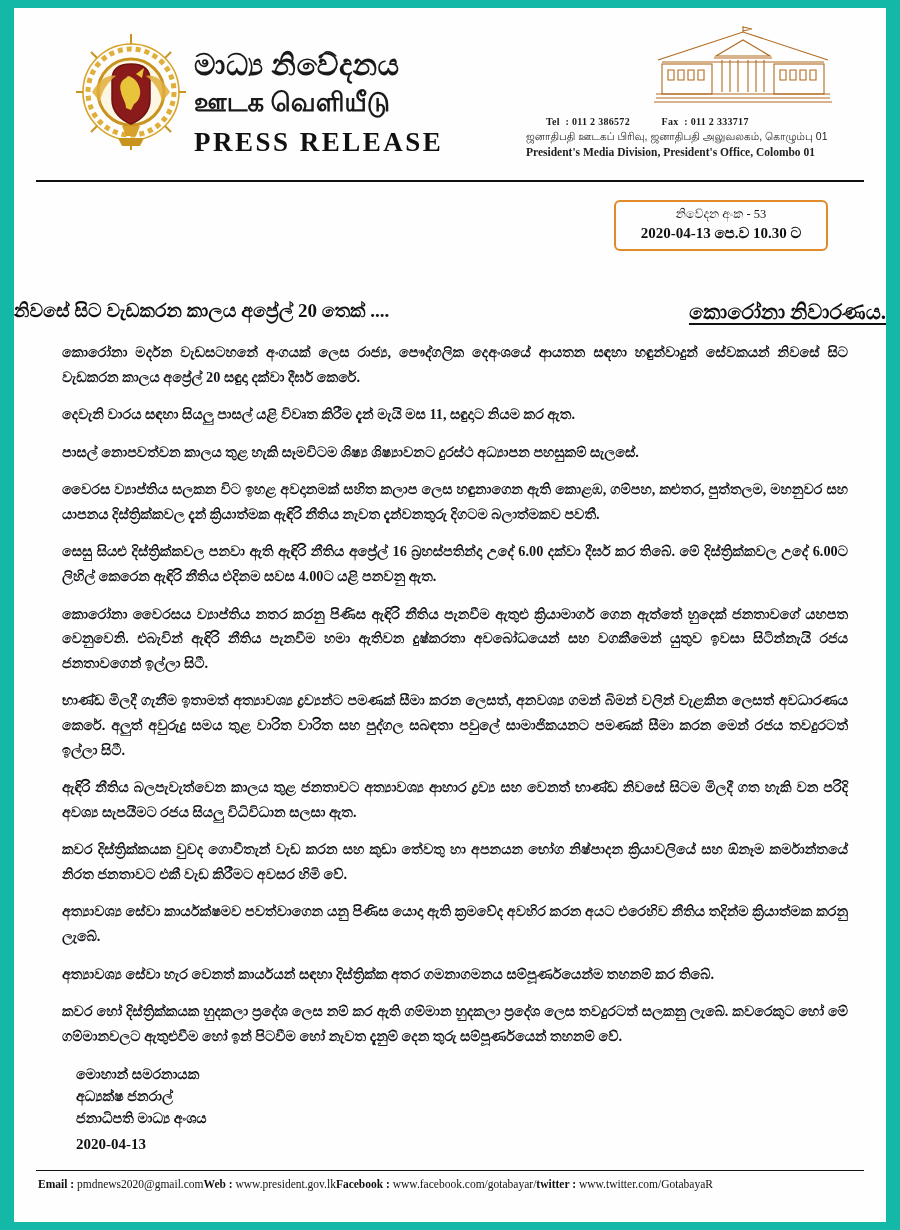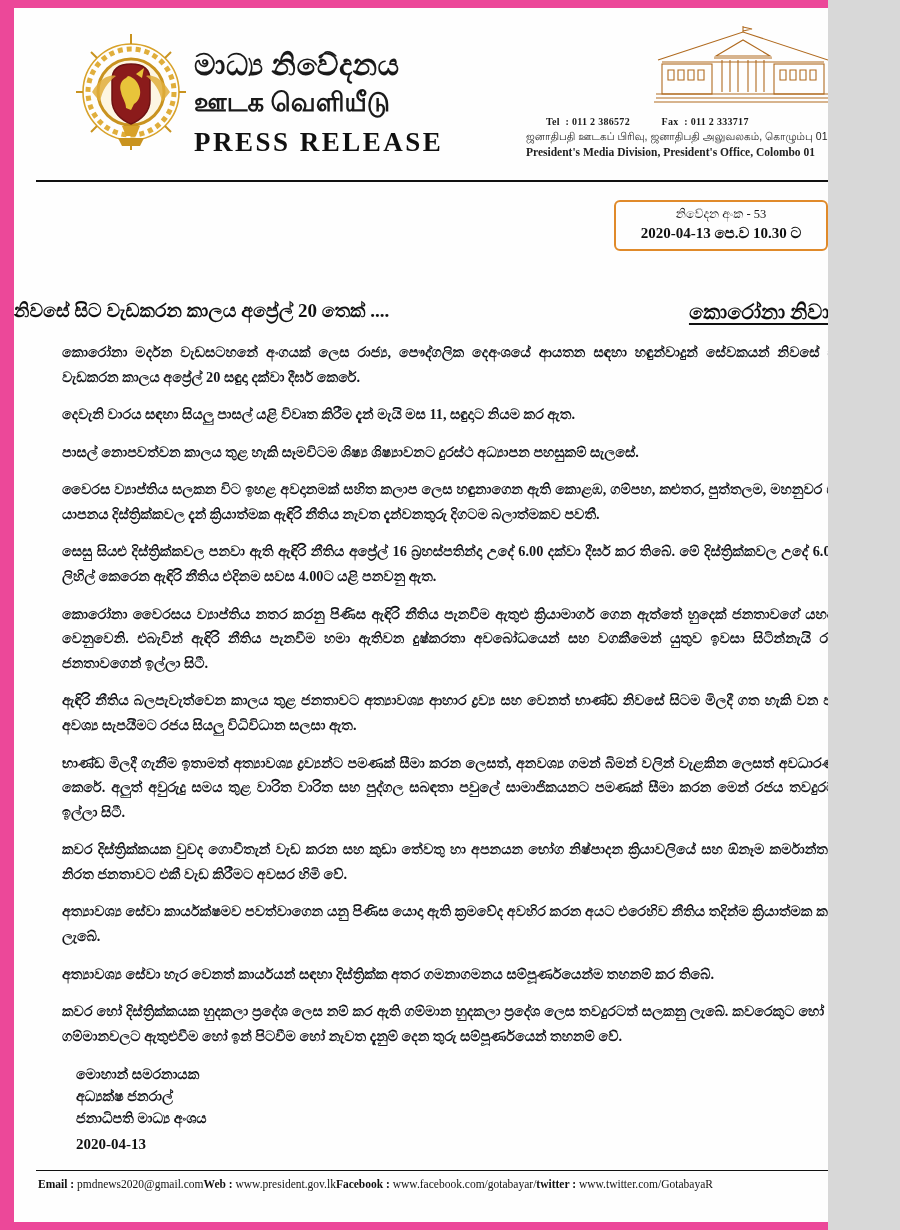--- a/index.html
+++ b/index.html
@@ -4,23 +4,23 @@
 <style>
   html, body {
     margin: 0;
     padding: 0;
     background: #d8d8d8;
   }
   body {
     font-family: "Liberation Sans", sans-serif;
   }
   .page {
-    width: 828px;
+    width: 900px;
     height: 1230px;
-    background: #ec4899;
+    background: #14b8a6;
     position: relative;
     overflow: hidden;
     box-sizing: border-box;
   }
   .sheet {
     position: absolute;
     left: 14px;
     top: 8px;
     width: 872px;
     height: 1214px;
@@ -323,22 +323,22 @@
     <div class="doc-title">කොරෝනා නිවාරණය.</div>
     <div class="doc-sub">නිවසේ සිට වැඩකරන කාලය අප්‍රේල් 20 තෙක් ....</div>
 
     <div class="content">
       <p class="para">කොරෝනා මර්දන වැඩසටහනේ අංගයක් ලෙස රාජ්‍ය, පෞද්ගලික දෙඅංශයේ ආයතන සඳහා හඳුන්වාදුන් සේවකයන් නිවසේ සිට වැඩකරන කාලය අප්‍රේල් 20 සඳුදා දක්වා දීර්ඝ කෙරේ.</p>
       <p class="para">දෙවැනි වාරය සඳහා සියලු පාසල් යළි විවෘත කිරීම දැන් මැයි මස 11, සඳුදාට නියම කර ඇත.</p>
       <p class="para">පාසල් නොපවත්වන කාලය තුළ හැකි සෑමවිටම ශිෂ්‍ය ශිෂ්‍යාවනට දුරස්ථ අධ්‍යාපන පහසුකම් සැලසේ.</p>
       <p class="para">වෛරස ව්‍යාප්තිය සලකන විට ඉහළ අවදානමක් සහිත කලාප ලෙස හඳුනාගෙන ඇති කොළඹ, ගම්පහ, කළුතර, පුත්තලම, මහනුවර සහ යාපනය දිස්ත්‍රික්කවල දැන් ක්‍රියාත්මක ඇඳිරි නීතිය නැවත දැන්වනතුරු දිගටම බලාත්මකව පවතී.</p>
       <p class="para">සෙසු සියළු දිස්ත්‍රික්කවල පනවා ඇති ඇඳිරි නීතිය අප්‍රේල් 16 බ්‍රහස්පතින්දා උදේ 6.00 දක්වා දීර්ඝ කර තිබේ. මේ දිස්ත්‍රික්කවල උදේ 6.00ට ලිහිල් කෙරෙන ඇඳිරි නීතිය එදිනම සවස 4.00ට යළි පනවනු ඇත.</p>
       <p class="para">කොරෝනා වෛරසය ව්‍යාප්තිය නතර කරනු පිණිස ඇඳිරි නීතිය පැනවීම ඇතුළු ක්‍රියාමාර්ග ගෙන ඇත්තේ හුදෙක් ජනතාවගේ යහපත වෙනුවෙනි. එබැවින් ඇඳිරි නීතිය පැනවීම හමා ඇතිවන දුෂ්කරතා අවබෝධයෙන් සහ වගකීමෙන් යුතුව ඉවසා සිටින්නැයි රජය ජනතාවගෙන් ඉල්ලා සිටී.</p>
+      <p class="para">භාණ්ඩ මිලදී ගැනීම ඉතාමත් අත්‍යාවශ්‍ය ද්‍රව්‍යන්ට පමණක් සීමා කරන ලෙසත්, අනවශ්‍ය ගමන් බිමන් වලින් වැළකින ලෙසත් අවධාරණය කෙරේ. අලුත් අවුරුදු සමය තුළ වාරිත වාරිත සහ පුද්ගල සබඳතා පවුලේ සාමාජිකයනට පමණක් සීමා කරන මෙන් රජය තවදුරටත් ඉල්ලා සිටී.</p>
       <p class="para">ඇඳිරි නීතිය බලපැවැත්වෙන කාලය තුළ ජනතාවට අත්‍යාවශ්‍ය ආහාර ද්‍රව්‍ය සහ වෙනත් භාණ්ඩ නිවසේ සිටම මිලදී ගත හැකි වන පරිදි අවශ්‍ය සැපයීමට රජය සියලු විධිවිධාන සලසා ඇත.</p>
-      <p class="para">භාණ්ඩ මිලදී ගැනීම ඉතාමත් අත්‍යාවශ්‍ය ද්‍රව්‍යන්ට පමණක් සීමා කරන ලෙසත්, අනවශ්‍ය ගමන් බිමන් වලින් වැළකින ලෙසත් අවධාරණය කෙරේ. අලුත් අවුරුදු සමය තුළ වාරිත වාරිත සහ පුද්ගල සබඳතා පවුලේ සාමාජිකයනට පමණක් සීමා කරන මෙන් රජය තවදුරටත් ඉල්ලා සිටී.</p>
       <p class="para">කවර දිස්ත්‍රික්කයක වුවද ගොවීතැන් වැඩ කරන සහ කුඩා තේවතු හා අපනයන භෝග නිෂ්පාදන ක්‍රියාවලියේ සහ ඕනෑම කර්මාන්තයේ නිරත ජනතාවට එකී වැඩ කිරීමට අවසර හිමි වේ.</p>
       <p class="para">අත්‍යාවශ්‍ය සේවා කාර්යක්ෂමව පවත්වාගෙන යනු පිණිස යොදා ඇති ක්‍රමවේද අවහිර කරන අයට එරෙහිව නීතිය තදින්ම ක්‍රියාත්මක කරනු ලැබේ.</p>
       <p class="para">අත්‍යාවශ්‍ය සේවා හැර වෙනත් කාර්යයන් සඳහා දිස්ත්‍රික්ක අතර ගමනාගමනය සම්පූර්ණයෙන්ම තහනම් කර තිබේ.</p>
       <p class="para">කවර හෝ දිස්ත්‍රික්කයක හුදකලා ප්‍රදේශ ලෙස නම් කර ඇති ගම්මාන හුදකලා ප්‍රදේශ ලෙස තවදුරටත් සලකනු ලැබේ.  කවරෙකුට හෝ මේ ගම්මානවලට ඇතුළුවීම හෝ ඉන් පිටවීම හෝ නැවත දැනුම් දෙන තුරු සම්පූර්ණයෙන් තහනම් වේ.</p>
     </div>
 
     <div class="signature">
       <div class="sline">මොහාන් සමරනායක</div>
       <div class="sline">අධ්‍යක්ෂ ජනරාල්</div>
       <div class="sline">ජනාධිපති මාධ්‍ය අංශය</div>

